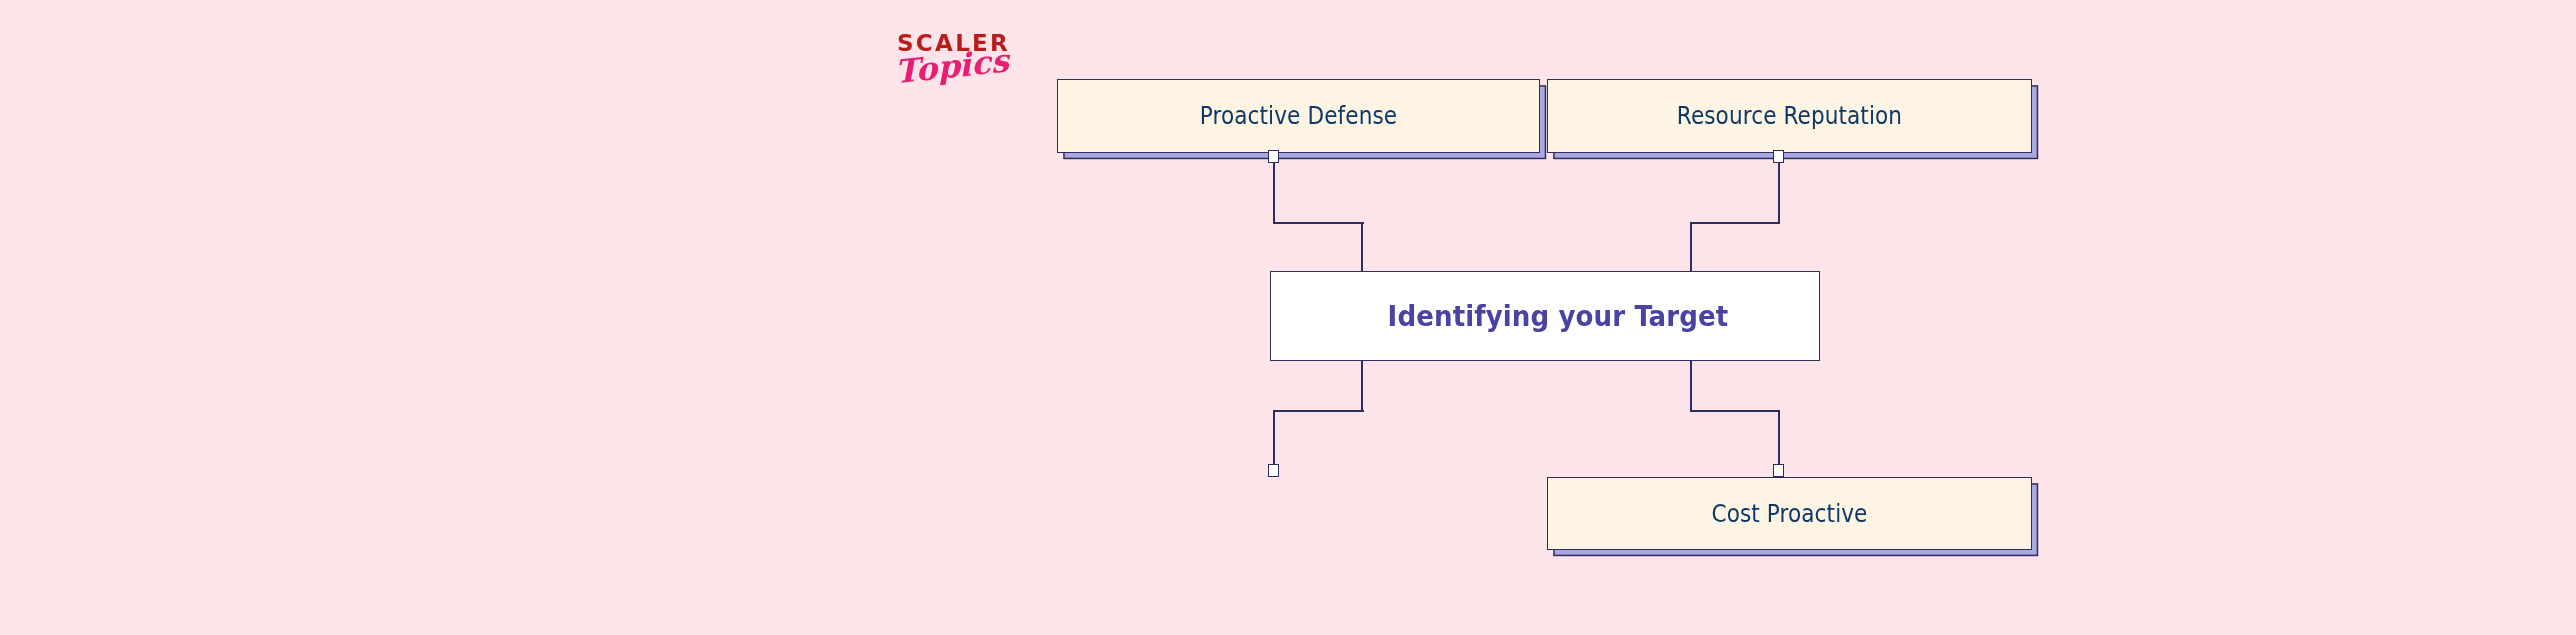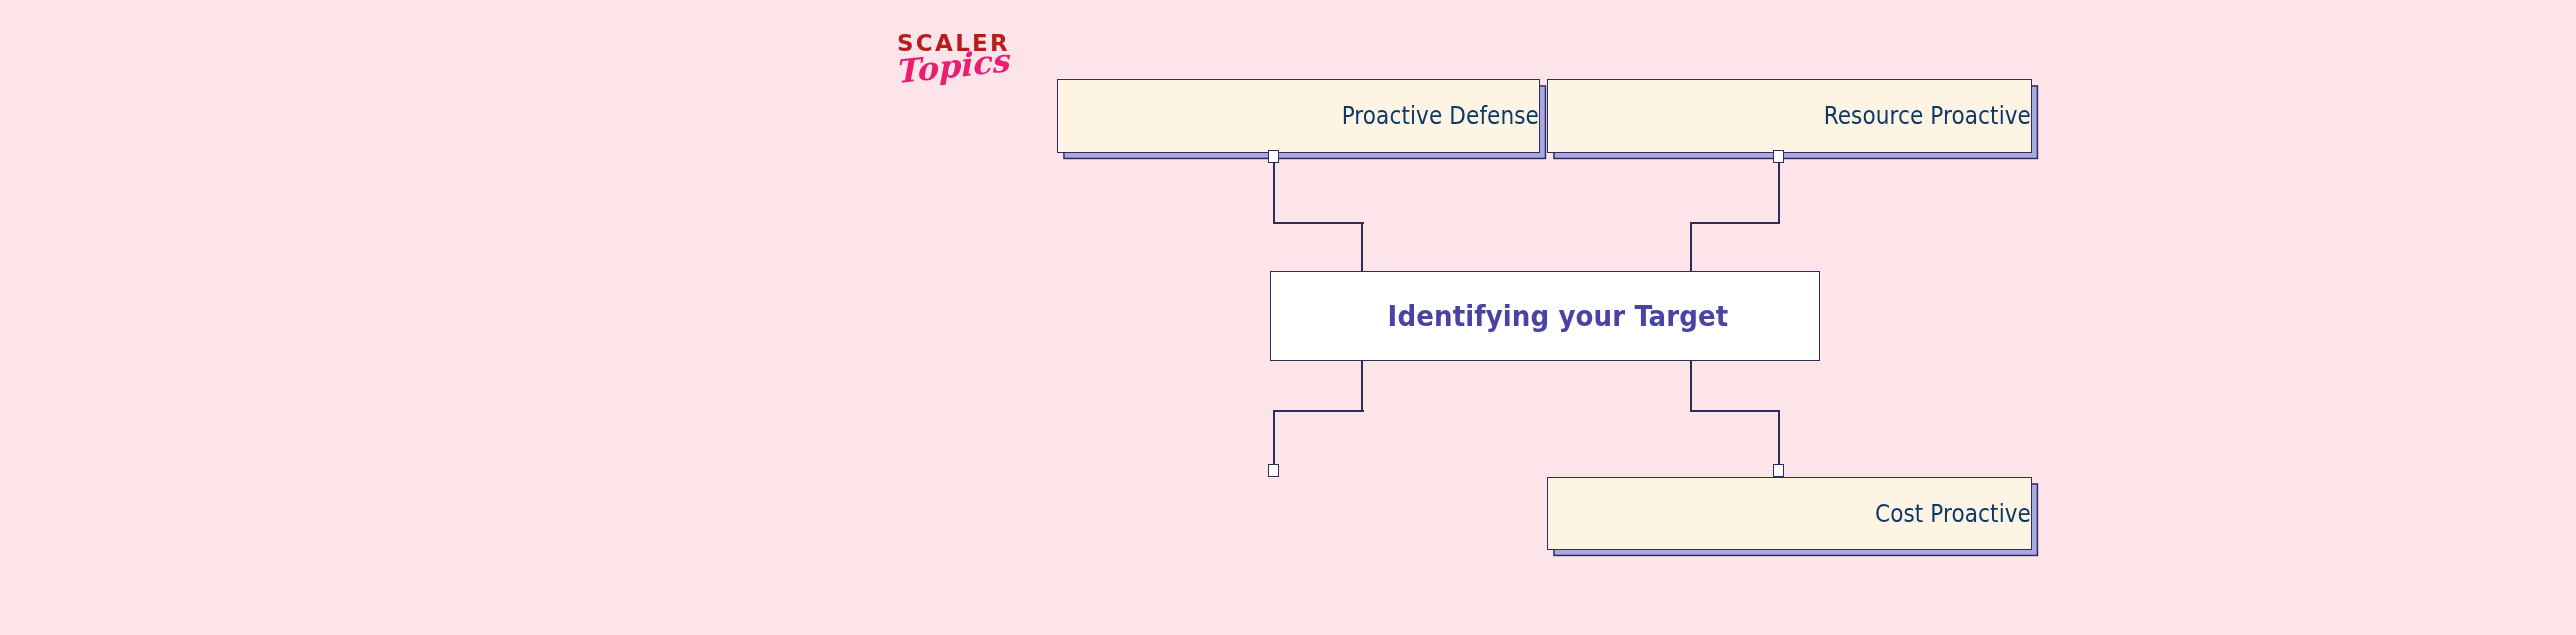--- a/index.html
+++ b/index.html
@@ -58,21 +58,20 @@
     border: 1.5px solid #2e2b5f;
     display: flex;
     align-items: center;
     justify-content: center;
     text-align: center;
   }
   .node-leaf {
     background: #fdf4e3;
     box-shadow: 6.2px 6.2px 0 -1.5px #a9a8e0,
                 6.2px 6.2px 0 0 #2e2b5f;
-    justify-content: flex-end;
   }
   .node-leaf .node-label {
     font-family: "DejaVu Sans Condensed", "Liberation Sans Narrow", "Liberation Sans", sans-serif;
     font-size: 24px;
     font-weight: 400;
     color: #0d3868;
     letter-spacing: 0.1px;
     white-space: nowrap;
   }
   .node-center {
@@ -159,21 +158,21 @@
 
   <div class="seg seg-v" id="s-br-1"></div>
   <div class="seg seg-h" id="s-br-2"></div>
   <div class="seg seg-v" id="s-br-3"></div>
 
   <div class="node node-leaf" id="node-proactive-defense">
     <span class="node-label">Proactive Defense</span>
   </div>
 
   <div class="node node-leaf" id="node-resource-allocation">
-    <span class="node-label">Resource Proactive</span>
+    <span class="node-label">Resource Reputation</span>
   </div>
 
   <div class="node node-center" id="node-identifying-target">
     <span class="node-label">Identifying your Target</span>
   </div>
 
 
   <div class="node node-leaf" id="node-cost-reduction">
     <span class="node-label">Cost Proactive</span>
   </div>

